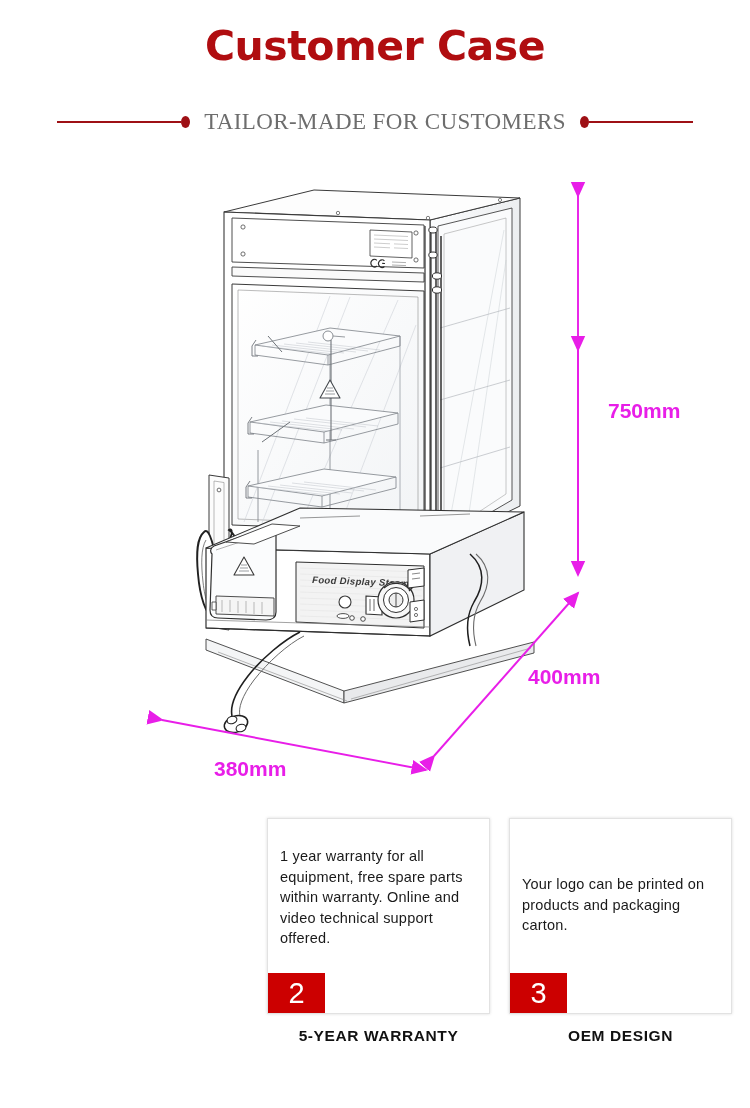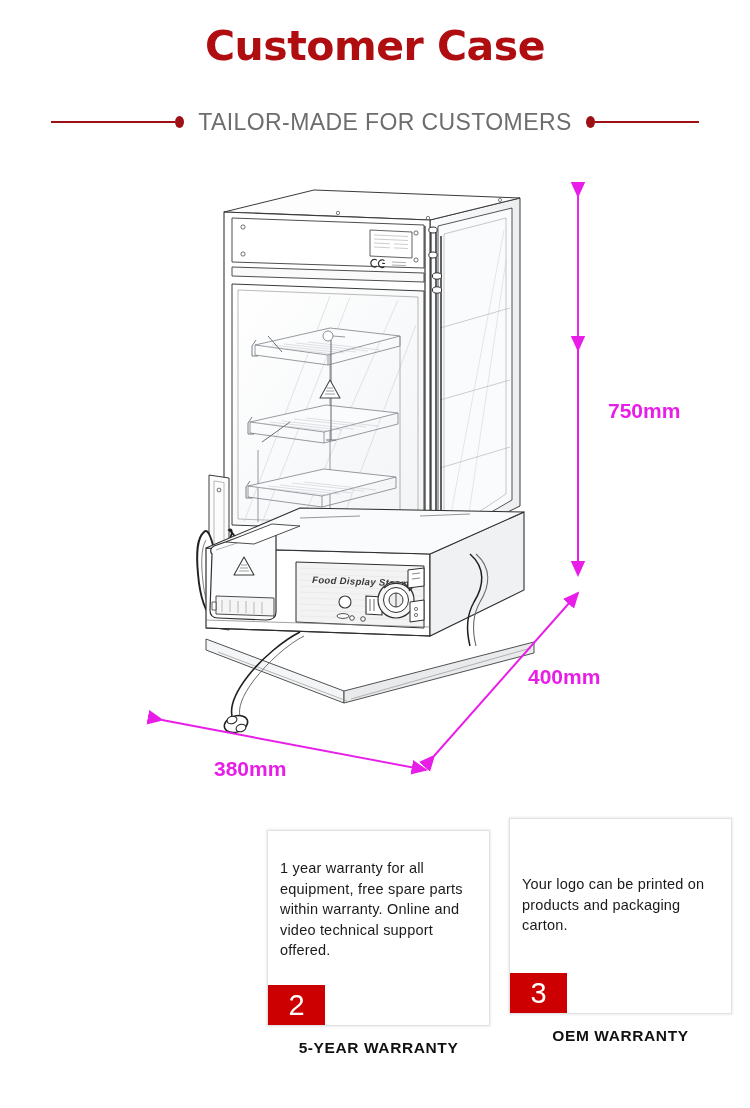--- a/index.html
+++ b/index.html
@@ -51,21 +51,21 @@
   .rule-line.left  { width: 124px; }
   .rule-line.right { width: 104px; }
   .rule-dot {
     width: 9px;
     height: 12px;
     border-radius: 50%;
     background: #9e1015;
     flex: 0 0 auto;
   }
   #subtitle-text {
-    font-family: Liberation Sans, sans-serif;
+    font-family: Liberation Serif, serif;
     font-size: 23px;
     font-weight: 400;
     color: #6d6d6d;
     letter-spacing: 0.4px;
     padding: 0 14px;
     white-space: nowrap;
   }
 
   
   #product-area {
@@ -89,21 +89,21 @@
     left: 0; top: 818px;
     width: 750px;
     height: 260px;
   }
   .card-wrap {
     position: absolute;
     top: 0;
     width: 223px;
   }
   .card-wrap.c1 { left: 26px; }
-  .card-wrap.c2 { left: 267px; margin-top: 12px; }
+  .card-wrap.c2 { left: 267px; }
   .card-wrap.c3 { left: 509px; }
 
   .card-box {
     position: relative;
     width: 223px;
     height: 196px;
     background: #ffffff;
     border: 1px solid #e2e2e2;
     box-shadow: 0 0 3px rgba(0,0,0,0.14);
     box-sizing: border-box;
@@ -476,16 +476,16 @@
       <div class="card-badge">2</div>
     </div>
     <div class="card-label">5-YEAR WARRANTY</div>
   </div>
 
   <div class="card-wrap c3">
     <div class="card-box">
       <div class="card-text">Your logo can be printed on products and packaging carton.</div>
       <div class="card-badge">3</div>
     </div>
-    <div class="card-label">OEM WARRANTY</div>
+    <div class="card-label">OEM DESIGN</div>
   </div>
 
 </div>
 
 </body></html>

